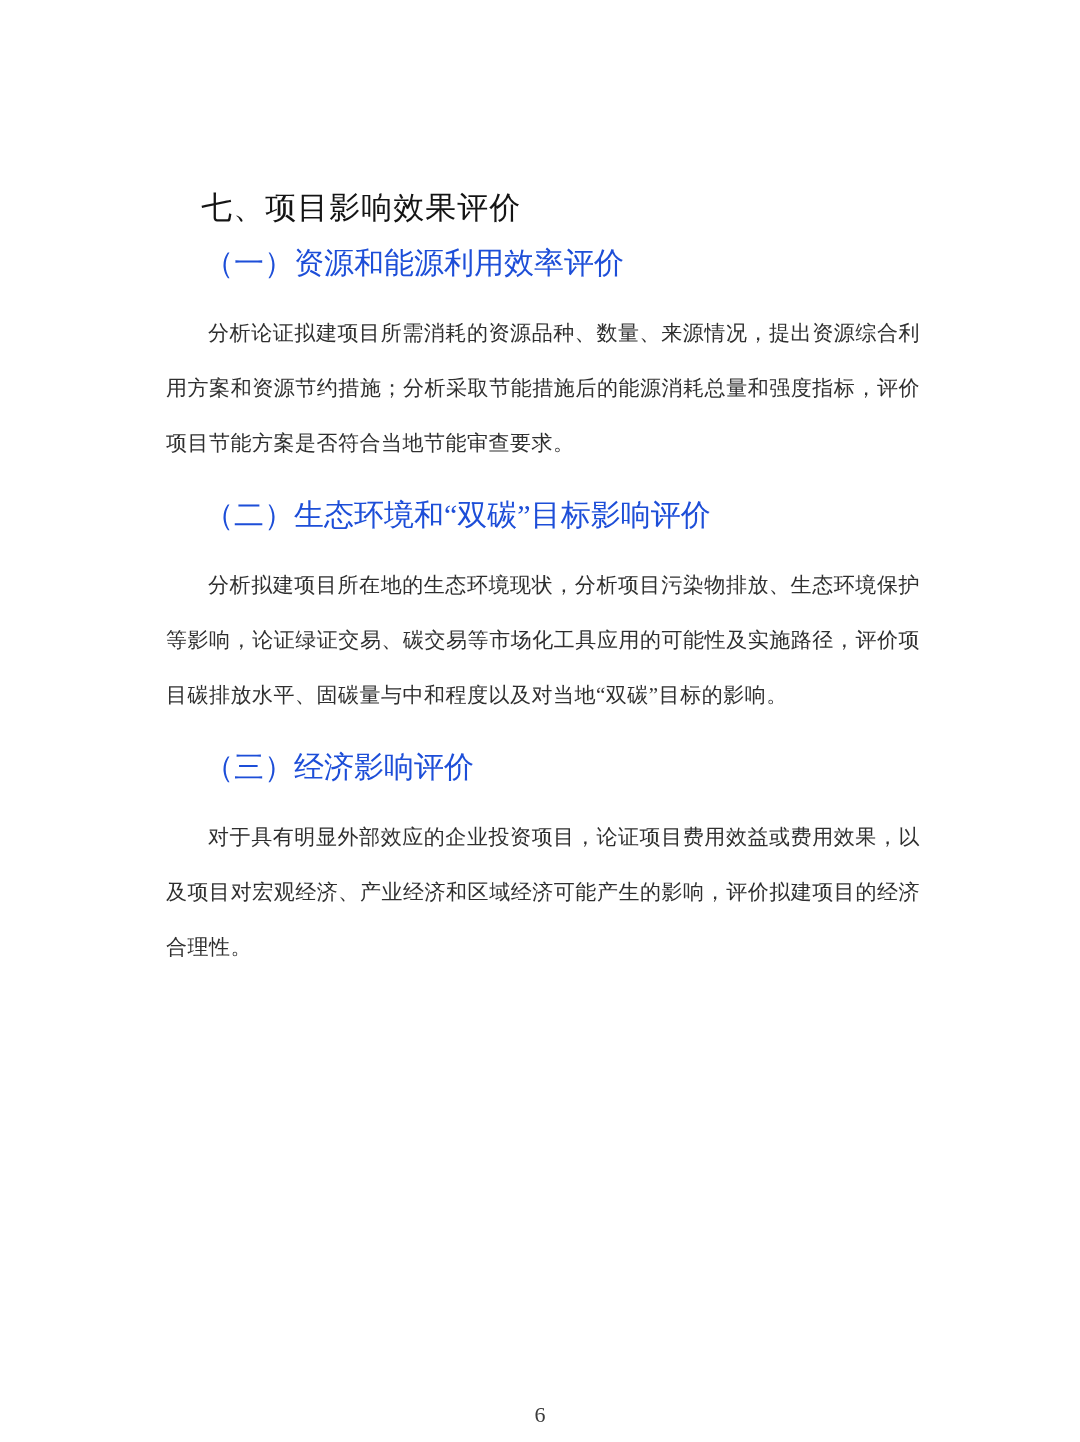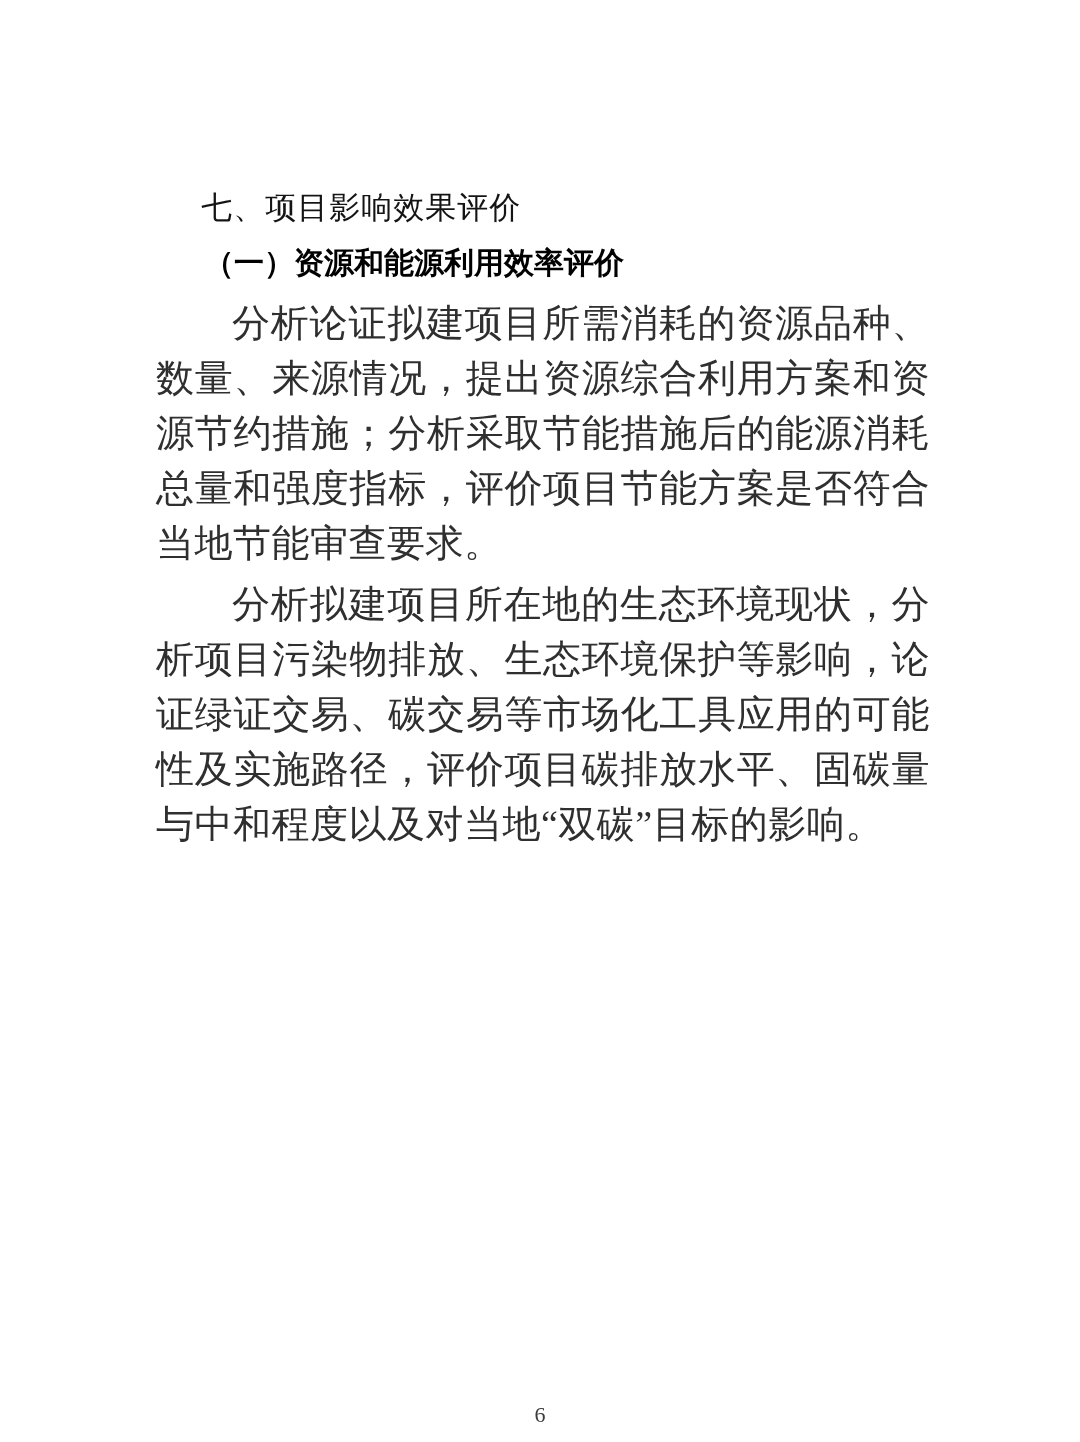--- a/index.html
+++ b/index.html
@@ -28,30 +28,30 @@
     font-weight: 400;
     font-size: 31px;
     line-height: 55px;
     letter-spacing: 1px;
     color: #141414;
     text-indent: 1.65em;
     white-space: nowrap;
   }
   .sub-heading {
     margin: 0;
-    font-weight: 700;
+    font-weight: 400;
     font-size: 30px;
     line-height: 55px;
-    color: #000000;
+    color: #1d4ed8;
     text-indent: 1.8em;
     white-space: nowrap;
   }
   .body-text {
-    margin: 6px;
-    font-size: 38px;
+    margin: 16px;
+    font-size: 21px;
     line-height: 55px;
     letter-spacing: 0.5px;
     text-align: justify;
     text-justify: inter-ideograph;
     text-indent: 2em;
     color: #2f2f2f;
   }
   .footer {
     position: absolute;
     top: 1402px;
@@ -72,23 +72,28 @@
   <div class="content">
 
     <h1 class="main-heading">七、项目影响效果评价</h1>
 
     <section>
       <h2 class="sub-heading">（一）资源和能源利用效率评价</h2>
       <p class="body-text">分析论证拟建项目所需消耗的资源品种、数量、来源情况，提出资源综合利用方案和资源节约措施；分析采取节能措施后的能源消耗总量和强度指标，评价项目节能方案是否符合当地节能审查要求。</p>
     </section>
 
     <section>
+      <h2 class="sub-heading">（二）生态环境和“双碳”目标影响评价</h2>
       <p class="body-text">分析拟建项目所在地的生态环境现状，分析项目污染物排放、生态环境保护等影响，论证绿证交易、碳交易等市场化工具应用的可能性及实施路径，评价项目碳排放水平、固碳量与中和程度以及对当地“双碳”目标的影响。</p>
     </section>
 
+    <section>
+      <h2 class="sub-heading">（三）经济影响评价</h2>
+      <p class="body-text">对于具有明显外部效应的企业投资项目，论证项目费用效益或费用效果，以及项目对宏观经济、产业经济和区域经济可能产生的影响，评价拟建项目的经济合理性。</p>
+    </section>
 
 
   </div>
 
   <div class="footer">
     <span class="page-number">6</span>
   </div>
 </div>
 
 </body></html>

